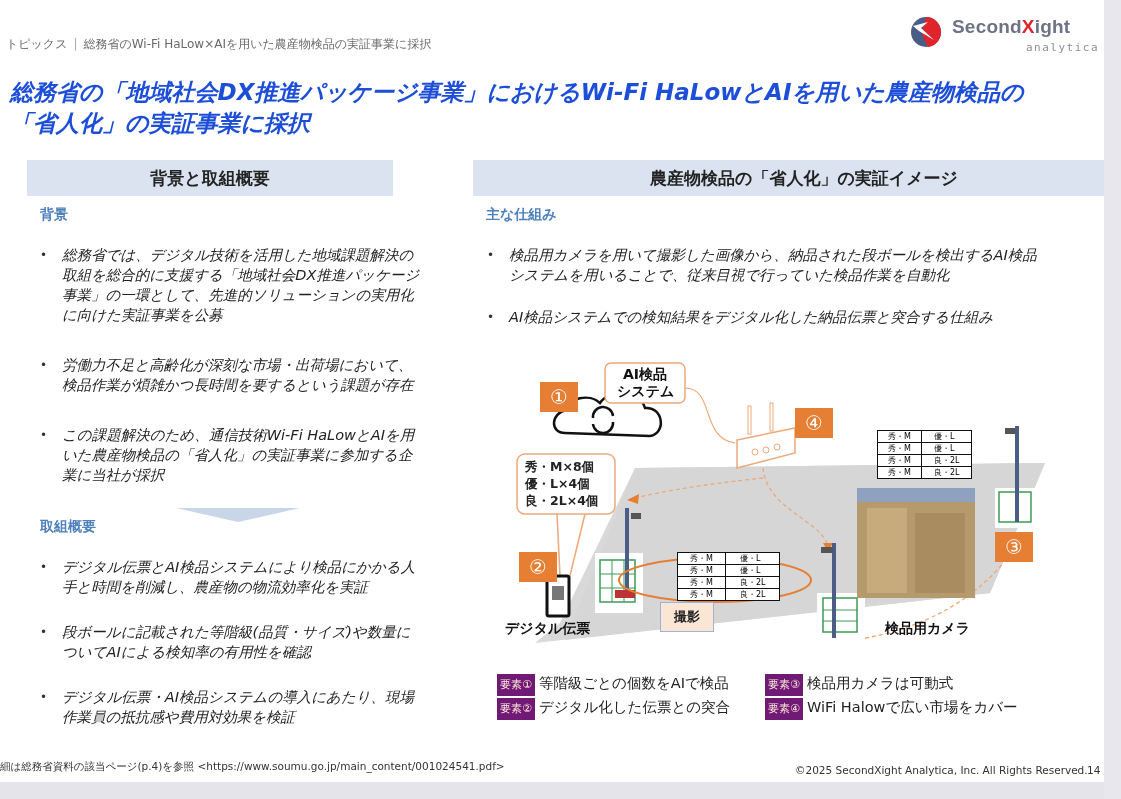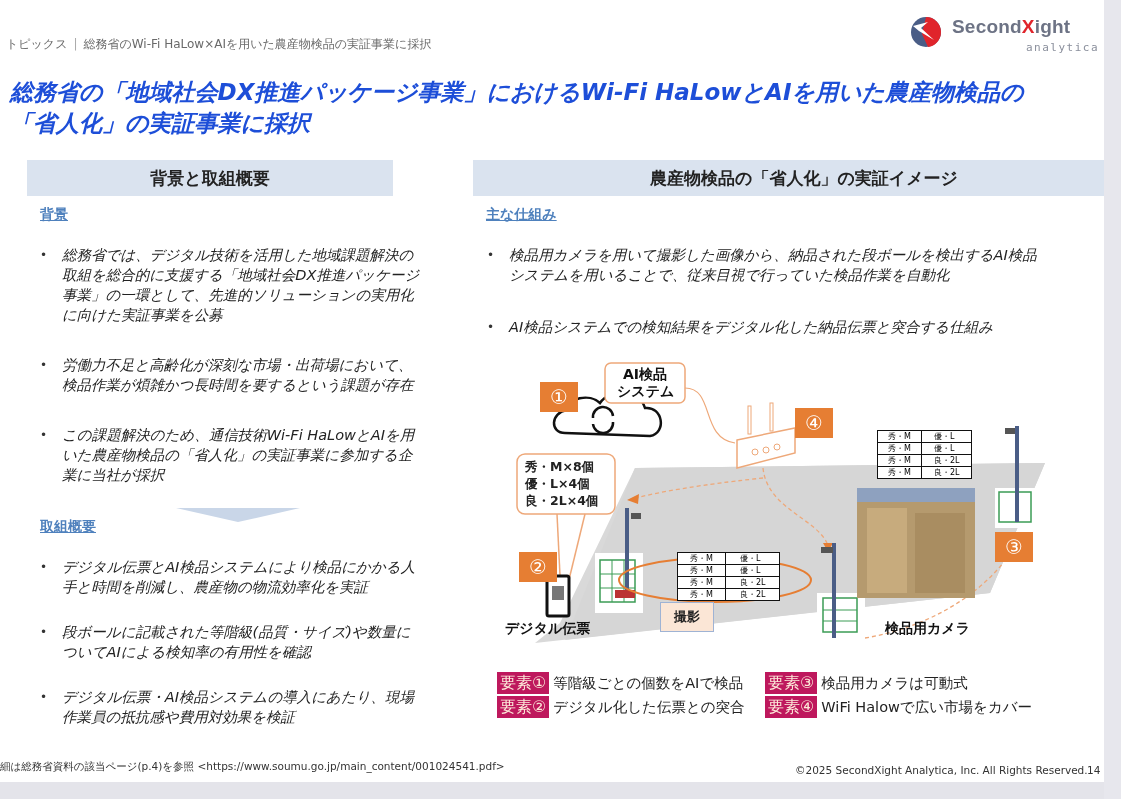--- a/index.html
+++ b/index.html
@@ -11,32 +11,32 @@
   .topic .sep{color:#aaa;margin:0 6px;}
   .logo{position:absolute;left:908px;top:14px;width:180px;height:44px;}
   .logo .mark{position:absolute;left:0;top:0;width:36px;height:36px;}
   .logo .name{position:absolute;left:44px;top:2px;font-size:19px;font-weight:bold;color:#6d7385;font-family:"Liberation Sans",sans-serif;letter-spacing:0.2px;}
   .logo .name .x{color:#e0242b;}
   .logo .sub{position:absolute;left:118px;top:27px;font-size:11px;color:#8a8f9c;font-family:"DejaVu Sans Mono",monospace;letter-spacing:1.5px;}
   .title{position:absolute;left:10px;top:77px;width:1050px;font-size:23px;font-weight:bold;color:#1d4ed8;line-height:31px;font-style:italic;}
   .hdr{position:absolute;top:160px;height:36px;background:#dae3ef;font-size:17px;font-weight:bold;color:#222;text-align:center;line-height:36px;}
   .hdr.left{left:27px;width:366px;}
   .hdr.right{left:473px;width:662px;}
-  .subhead{position:absolute;font-size:14px;font-weight:bold;color:#4f81bd;text-decoration:underline;}
+  .subhead{position:absolute;font-size:14px;font-weight:bold;color:#4f81bd;}
   .bullets{position:absolute;margin:0;padding:0;list-style:none;font-size:14.5px;color:#222;line-height:20px;font-style:italic;}
   .bullets li{position:relative;padding-left:24px;}
   .bullets li::before{content:"•";position:absolute;left:2px;top:0;font-size:12px;color:#333;}
   .arrow-down{position:absolute;left:176px;top:508px;width:0;height:0;border-left:62px solid transparent;border-right:62px solid transparent;border-top:14px solid #c9d6e8;}
   .footnote{position:absolute;left:0;top:760px;font-size:10.5px;color:#333;white-space:nowrap;}
   .copyright{position:absolute;left:795px;top:764px;font-size:10.5px;color:#333;white-space:nowrap;}
   .pagenum{position:absolute;left:1087px;top:764px;font-size:10.5px;color:#333;}
   .diagram{position:absolute;left:505px;top:358px;width:560px;height:300px;}
   .legend{position:absolute;left:497px;top:672px;width:570px;font-size:14.5px;color:#222;}
   .legend .row{position:absolute;white-space:nowrap;height:22px;line-height:22px;}
-  .legend .tag{display:inline-block;background:#be185d;color:#fde9d9;padding:0 3px;margin-right:4px;font-size:16px;}
+  .legend .tag{display:inline-block;background:#701a75;color:#fde9d9;padding:0 3px;margin-right:4px;font-size:11px;}
   .diag-label{position:absolute;font-size:14px;font-weight:bold;color:#111;white-space:nowrap;}
   .num-badge{position:absolute;width:38px;height:30px;background:#e67e33;color:#fff;font-size:20px;text-align:center;line-height:30px;}
 </style>
 </head>
 <body>
 
 <div class="slide">
 
   <div class="topic">
     <span>トピックス</span><span class="sep">|</span><span>総務省のWi-Fi HaLow×AIを用いた農産物検品の実証事業に採択</span>
@@ -68,21 +68,21 @@
   <div class="subhead" style="left:40px;top:518px;">取組概要</div>
   <ul class="bullets" style="left:38px;top:557px;width:385px;">
     <li style="margin-bottom:25px;">デジタル伝票とAI検品システムにより検品にかかる人手と時間を削減し、農産物の物流効率化を実証</li>
     <li style="margin-bottom:25px;">段ボールに記載された等階級(品質・サイズ)や数量についてAIによる検知率の有用性を確認</li>
     <li>デジタル伝票・AI検品システムの導入にあたり、現場作業員の抵抗感や費用対効果を検証</li>
   </ul>
 
   <div class="hdr right">農産物検品の「省人化」の実証イメージ</div>
   <div class="subhead" style="left:486px;top:206px;">主な仕組み</div>
   <ul class="bullets" style="left:485px;top:245px;width:560px;">
-    <li style="margin-bottom:32px;">検品用カメラを用いて撮影した画像から、納品された段ボールを検出するAI検品システムを用いることで、従来目視で行っていた検品作業を自動化</li>
+    <li style="margin-bottom:22px;">検品用カメラを用いて撮影した画像から、納品された段ボールを検出するAI検品システムを用いることで、従来目視で行っていた検品作業を自動化</li>
     <li>AI検品システムでの検知結果をデジタル化した納品伝票と突合する仕組み</li>
   </ul>
 
   <div class="diagram">
     <svg width="560" height="300" viewBox="0 0 560 300" style="position:absolute;left:0;top:0;">
 
       <polygon points="130,110 540,105 485,235 30,285 55,265" fill="#d9d9d9"></polygon>
       <polygon points="130,110 540,105 485,235 60,282" fill="#d6d6d6"></polygon>
 
       <path d="M60 75 C45 75 45 55 62 52 C62 40 85 35 95 45 C105 30 135 32 140 50 C158 48 162 75 145 78 Z" fill="#fff" stroke="#111" stroke-width="2.5"></path>

